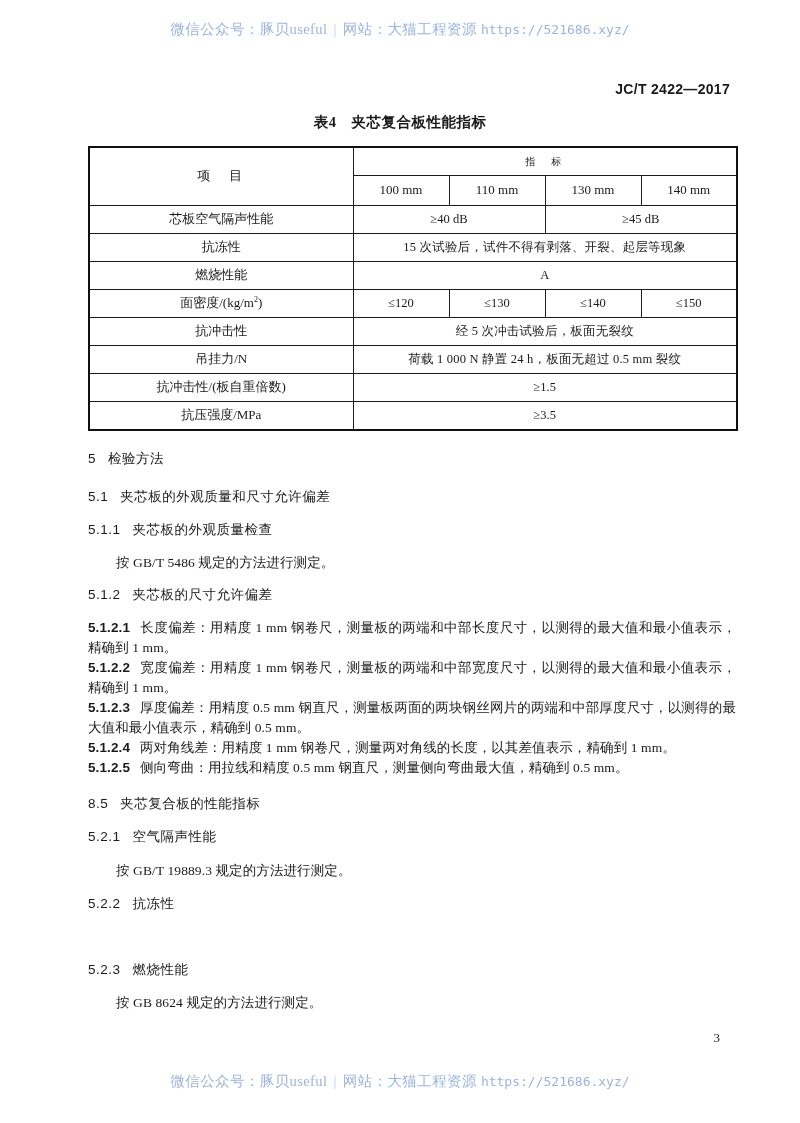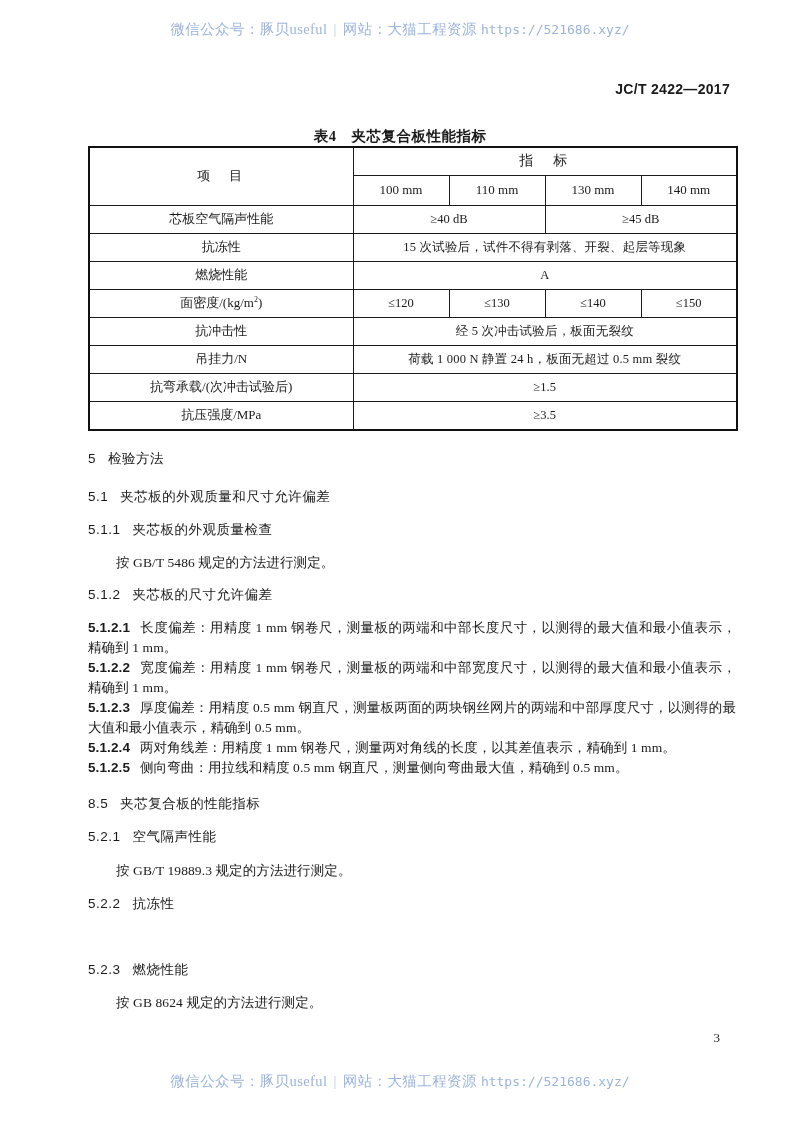--- a/index.html
+++ b/index.html
@@ -61,21 +61,20 @@
   
   .table-caption {
     position: absolute;
     top: 113px;
     left: 0;
     width: 800px;
     text-align: center;
     font-size: 14.5px;
     font-weight: bold;
     letter-spacing: 0.5px;
-    margin-top: 14px;
   }
 
   
   .spec-table {
     position: absolute;
     top: 146px;
     left: 88px;
     width: 648px;
     border-collapse: collapse;
     table-layout: fixed;
@@ -90,21 +89,21 @@
     line-height: 1.3;
   }
   .spec-table {
     border: 2px solid #111;
   }
 
   .col-item { width: 264px; }
   .col-sub  { width: 96px; }
 
   .h-item { height: 56px; font-size: 13px; letter-spacing: 3px; }
-  .h-index { height: 27px; font-size: 14px; letter-spacing: 3px; }
+  .h-index { height: 27px; font-size: 10px; letter-spacing: 3px; }
   .h-sub { height: 29px; font-size: 13px; }
 
   .row-h { height: 28px; }
   .cell-label { font-size: 13px; }
   .cell-val { font-size: 12.5px; }
   .cell-val-cn { font-size: 12.5px; letter-spacing: 0.2px; }
 
   sup.sup2 { font-size: 8px; vertical-align: super; }
 
   
@@ -204,21 +203,21 @@
         <td class="cell-label">抗冲击性</td>
         <td class="cell-val-cn" colspan="4">经 5 次冲击试验后，板面无裂纹</td>
       </tr>
 
       <tr class="row-h">
         <td class="cell-label">吊挂力/N</td>
         <td class="cell-val-cn" colspan="4">荷载 1 000 N 静置 24 h，板面无超过 0.5 mm 裂纹</td>
       </tr>
 
       <tr class="row-h">
-        <td class="cell-label">抗弯承载/(次冲击试验后)</td>
+        <td class="cell-label">抗冲击性/(板自重倍数)</td>
         <td class="cell-val" colspan="4">≥1.5</td>
       </tr>
 
       <tr class="row-h">
         <td class="cell-label">抗压强度/MPa</td>
         <td class="cell-val" colspan="4">≥3.5</td>
       </tr>
     </tbody>
   </table>
 

